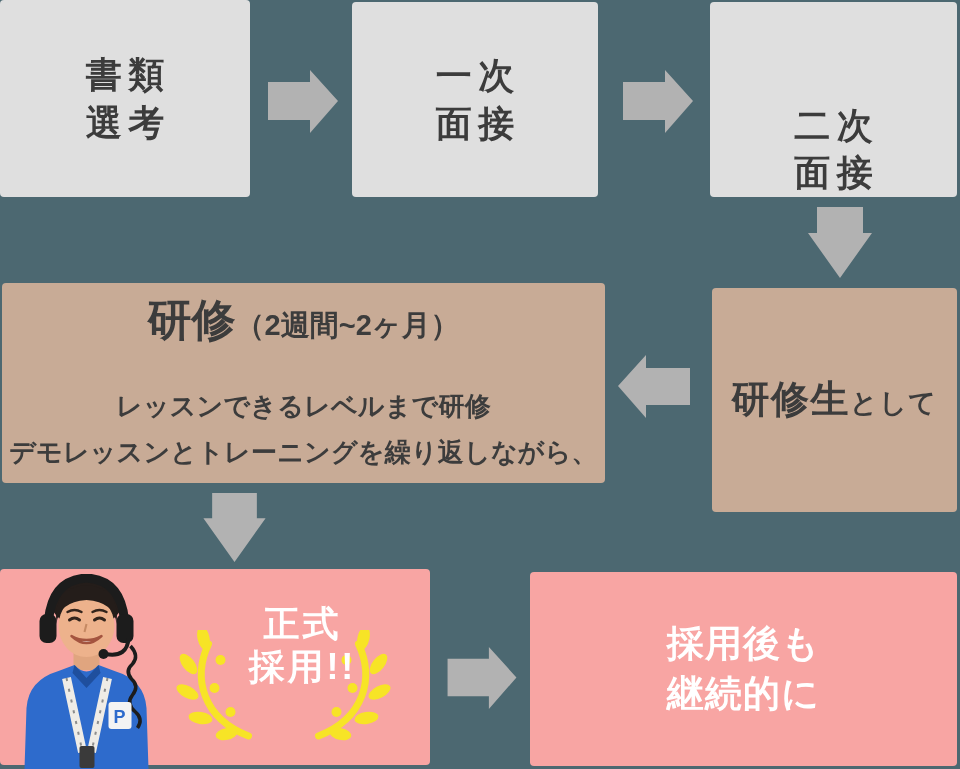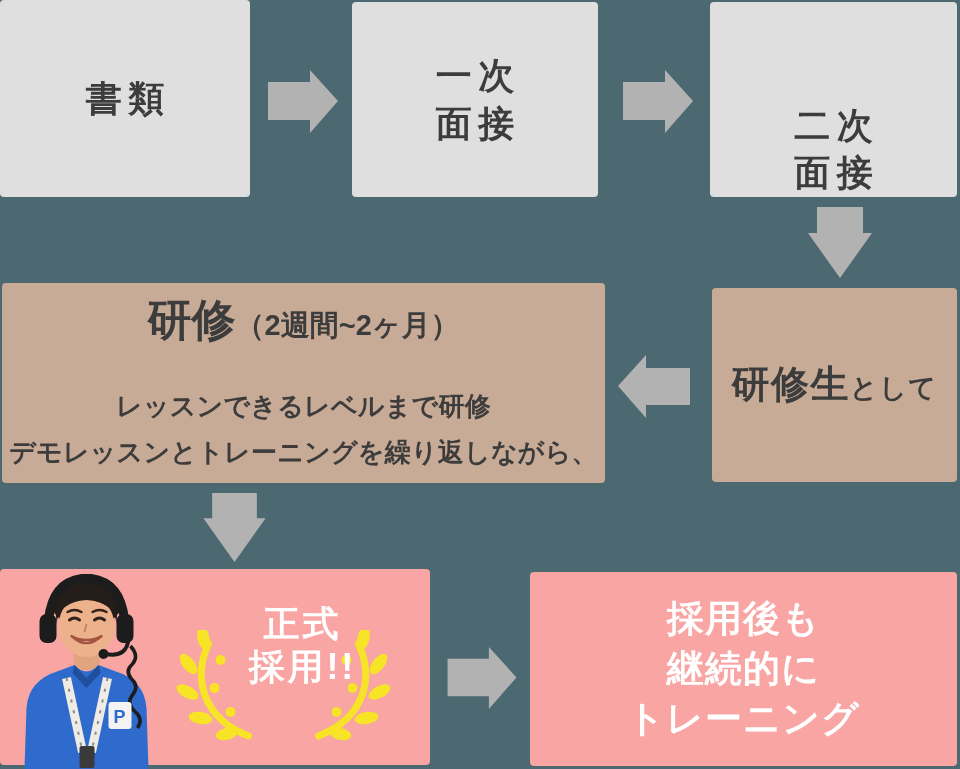--- a/index.html
+++ b/index.html
@@ -32,21 +32,21 @@
     color:var(--text-dark,#3C3C3C);
   }
   .box--pink {
     background:var(--box-pink,#F8A5A3);
     color:var(--text-light,#FFFFFF);
   }
   #box-screening  { left:0px;   top:0px;   width:250px; height:197px; }
   #box-first      { left:352px; top:2px;   width:246px; height:195px; }
   #box-second     { left:710px; top:2px;   width:247px; height:195px;align-items:flex-end; }
   #box-training   { left:2px;   top:283px; width:603px; height:200px; flex-direction:column;gap:20px; }
-  #box-trainee    { left:712px; top:288px; width:245px; height:194px; font-size:38px; line-height:1.45; letter-spacing:.04em; }
+  #box-trainee    { left:712px; top:288px; width:245px; height:224px; font-size:38px; line-height:1.45; letter-spacing:.04em; }
   #box-official   { left:0px;   top:569px; width:430px; height:196px; }
   #box-continuous { left:530px; top:572px; width:427px; height:194px; font-size:37px; line-height:1.36; letter-spacing:.03em; }
 
   .line { display:block; }
 
   .training-heading { margin-bottom:14px; white-space:nowrap; }
   .training-title { font-size:44px; }
   .training-note  { font-size:29px; }
   .training-body  { font-size:26px; line-height:1.75; letter-spacing:.01em; }
 
@@ -77,20 +77,21 @@
   .portrait { position:absolute; left:10px; top:574px; width:156px; height:195px; z-index:2; }
 </style>
 </head>
 <body>
 
 <div class="stage">
 
   <div class="box box--gray" id="box-screening">
     <div>
       <span class="line">書類</span>
+      <span class="line">選考</span>
     </div>
   </div>
 
   <div class="arrow" id="arrow-1">
     <svg width="70" height="63" viewBox="0 0 70 63">
         <polygon points="0,12 42,12 42,0 70,31 42,63 42,50 0,50" fill="var(--arrow-gray,#B2B2B2)"></polygon>
       </svg>
   </div>
 
   <div class="box box--gray" id="box-first">
@@ -219,17 +220,16 @@
   <div class="arrow" id="arrow-3">
     <svg width="70" height="62" viewBox="0 0 70 63">
         <polygon points="0,12 42,12 42,0 70,31 42,63 42,50 0,50" fill="var(--arrow-gray,#B2B2B2)"></polygon>
       </svg>
   </div>
 
   <div class="box box--pink" id="box-continuous">
     <div>
       <span class="line">採用後も</span>
       <span class="line">継続的に</span>
-      <span class="line">トレーニング</span>
     </div>
   </div>
 
 </div>
 
 </body></html>

